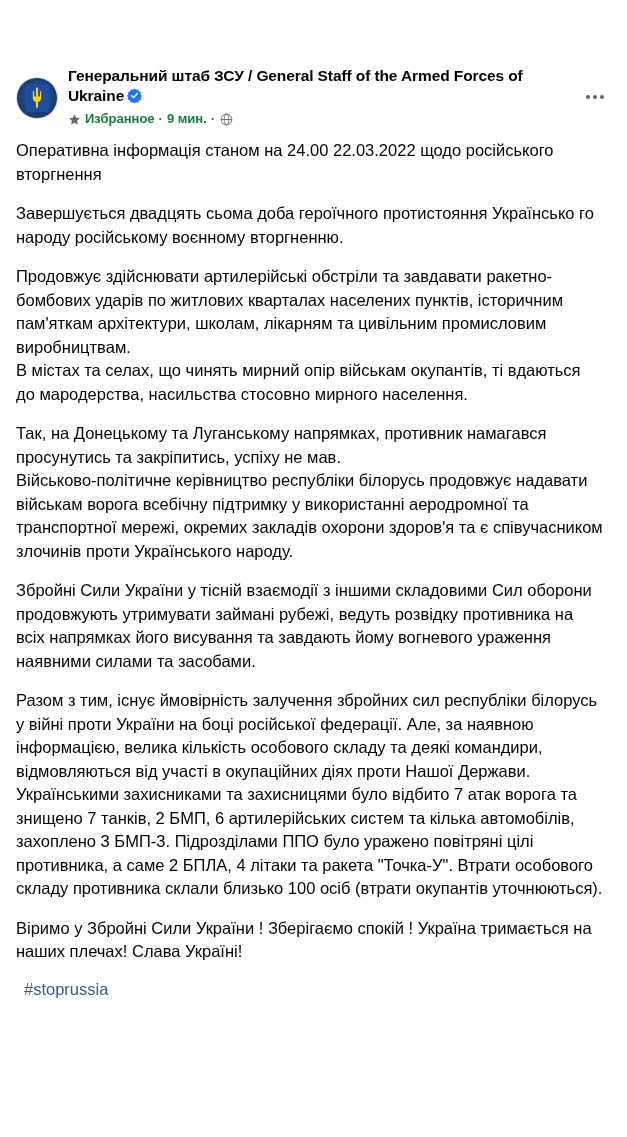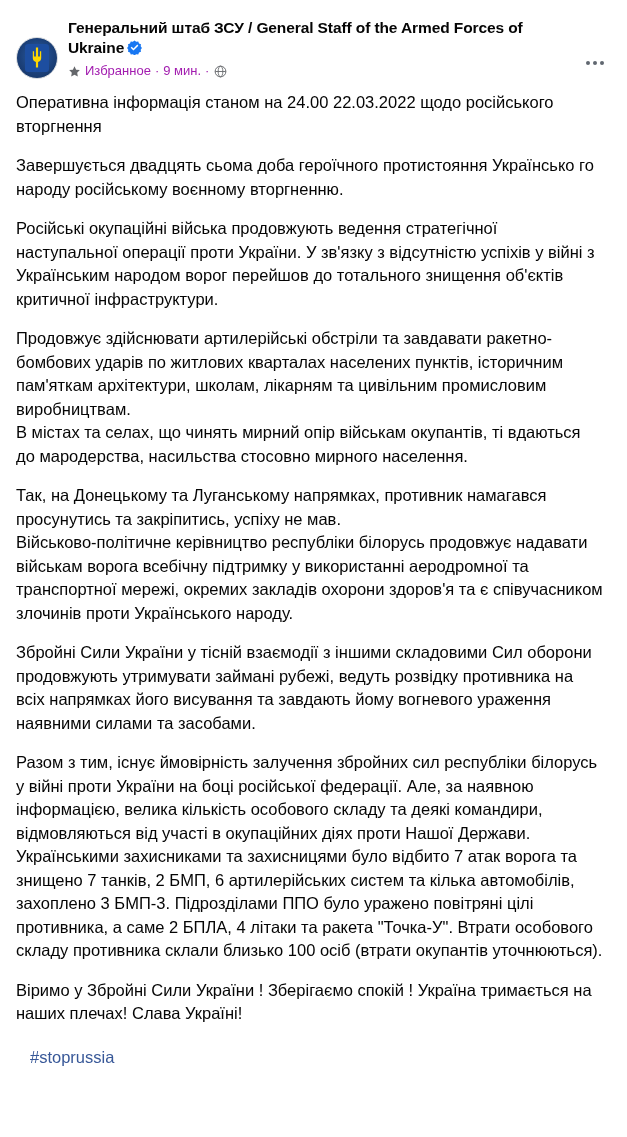--- a/index.html
+++ b/index.html
@@ -15,22 +15,23 @@
     color: #050505;
     -webkit-font-smoothing: antialiased;
   }
   .post {
     width: 627px;
     background: #ffffff;
     padding: 0;
   }
   .post-header {
     display: flex;
-    align-items: flex-end;
+    align-items: center;
     padding: 18px 16px 0 16px;
+    margin-top: 48px;
   }
   .avatar {
     width: 42px;
     height: 42px;
     border-radius: 50%;
     background: radial-gradient(circle at 50% 45%, #2b5fa8 0%, #1b3f77 60%, #13305c 100%);
     flex: 0 0 42px;
     position: relative;
     overflow: hidden;
     margin-right: 10px;
@@ -60,22 +61,23 @@
   .verified {
     display: inline-block;
     vertical-align: -2px;
     margin-left: 3px;
   }
   .meta-row {
     display: flex;
     align-items: center;
     margin-top: 3px;
     font-size: 13px;
-    color: #a21caf;
+    color: #15803d;
     line-height: 16px;
+    font-weight: bold;
   }
   .meta-row .sep {
     margin: 0 4px;
   }
   .meta-icon {
     display: inline-flex;
     align-items: center;
     margin-right: 4px;
   }
   .menu-dots {
@@ -102,21 +104,21 @@
     line-height: 23.5px;
     color: #050505;
   }
   .para {
     margin: 0 8px 16px 0;
     white-space: pre-wrap;
   }
   .para:last-child { margin-bottom: 0; }
   .hashtag {
     color: #385898;
-    margin: 14px;
+    margin: 8px;
     padding: 0 16px 14px 16px;
     font-size: 16.5px;
     line-height: 23.5px;
     cursor: pointer;
   }
 </style>
 </head>
 <body>
 
 <div class="post">
@@ -161,21 +163,20 @@
       <span class="dot"></span>
       <span class="dot"></span>
       <span class="dot"></span>
     </div>
 
   </div>
 
   <div class="post-body">
     <p class="para">Оперативна інформація станом на 24.00 22.03.2022 щодо російського вторгнення</p>
     <p class="para">Завершується двадцять сьома доба героїчного протистояння Українсько го народу російському воєнному вторгненню.</p>
-    <p class="para">Російські окупаційні війська продовжують ведення стратегічної наступальної операції проти України. У зв'язку з відсутністю успіхів у війні з Українським народом ворог перейшов до тотального знищення об'єктів критичної інфраструктури.</p>
     <p class="para">Продовжує здійснювати артилерійські обстріли та завдавати ракетно-бомбових ударів по житлових кварталах населених пунктів, історичним пам'яткам архітектури, школам, лікарням та цивільним промисловим виробництвам.
 В містах та селах, що чинять мирний опір військам окупантів, ті вдаються до мародерства, насильства стосовно мирного населення.</p>
     <p class="para">Так, на Донецькому та Луганському напрямках, противник намагався просунутись та закріпитись, успіху не мав.
 Військово-політичне керівництво республіки білорусь продовжує надавати військам ворога всебічну підтримку у використанні аеродромної та транспортної мережі, окремих закладів охорони здоров'я та є співучасником злочинів проти Українського народу.</p>
     <p class="para">Збройні Сили України у тісній взаємодії з іншими складовими Сил оборони продовжують утримувати займані рубежі, ведуть розвідку противника на всіх напрямках його висування та завдають йому вогневого ураження наявними силами та засобами.</p>
     <p class="para">Разом з тим, існує ймовірність залучення збройних сил республіки білорусь у війні проти України на боці російської федерації. Але, за наявною інформацією, велика кількість особового складу та деякі командири, відмовляються від участі в окупаційних діях проти Нашої Держави.
 Українськими захисниками та захисницями було відбито 7 атак ворога та знищено 7 танків, 2 БМП, 6 артилерійських систем та кілька автомобілів, захоплено 3 БМП-3. Підрозділами ППО було уражено повітряні цілі противника, а саме 2 БПЛА, 4 літаки та ракета "Точка-У". Втрати особового складу противника склали близько 100 осіб (втрати окупантів уточнюються).</p>
     <p class="para">Віримо у Збройні Сили України ! Зберігаємо спокій ! Україна тримається на наших плечах! Слава Україні!</p>
   </div>
 

